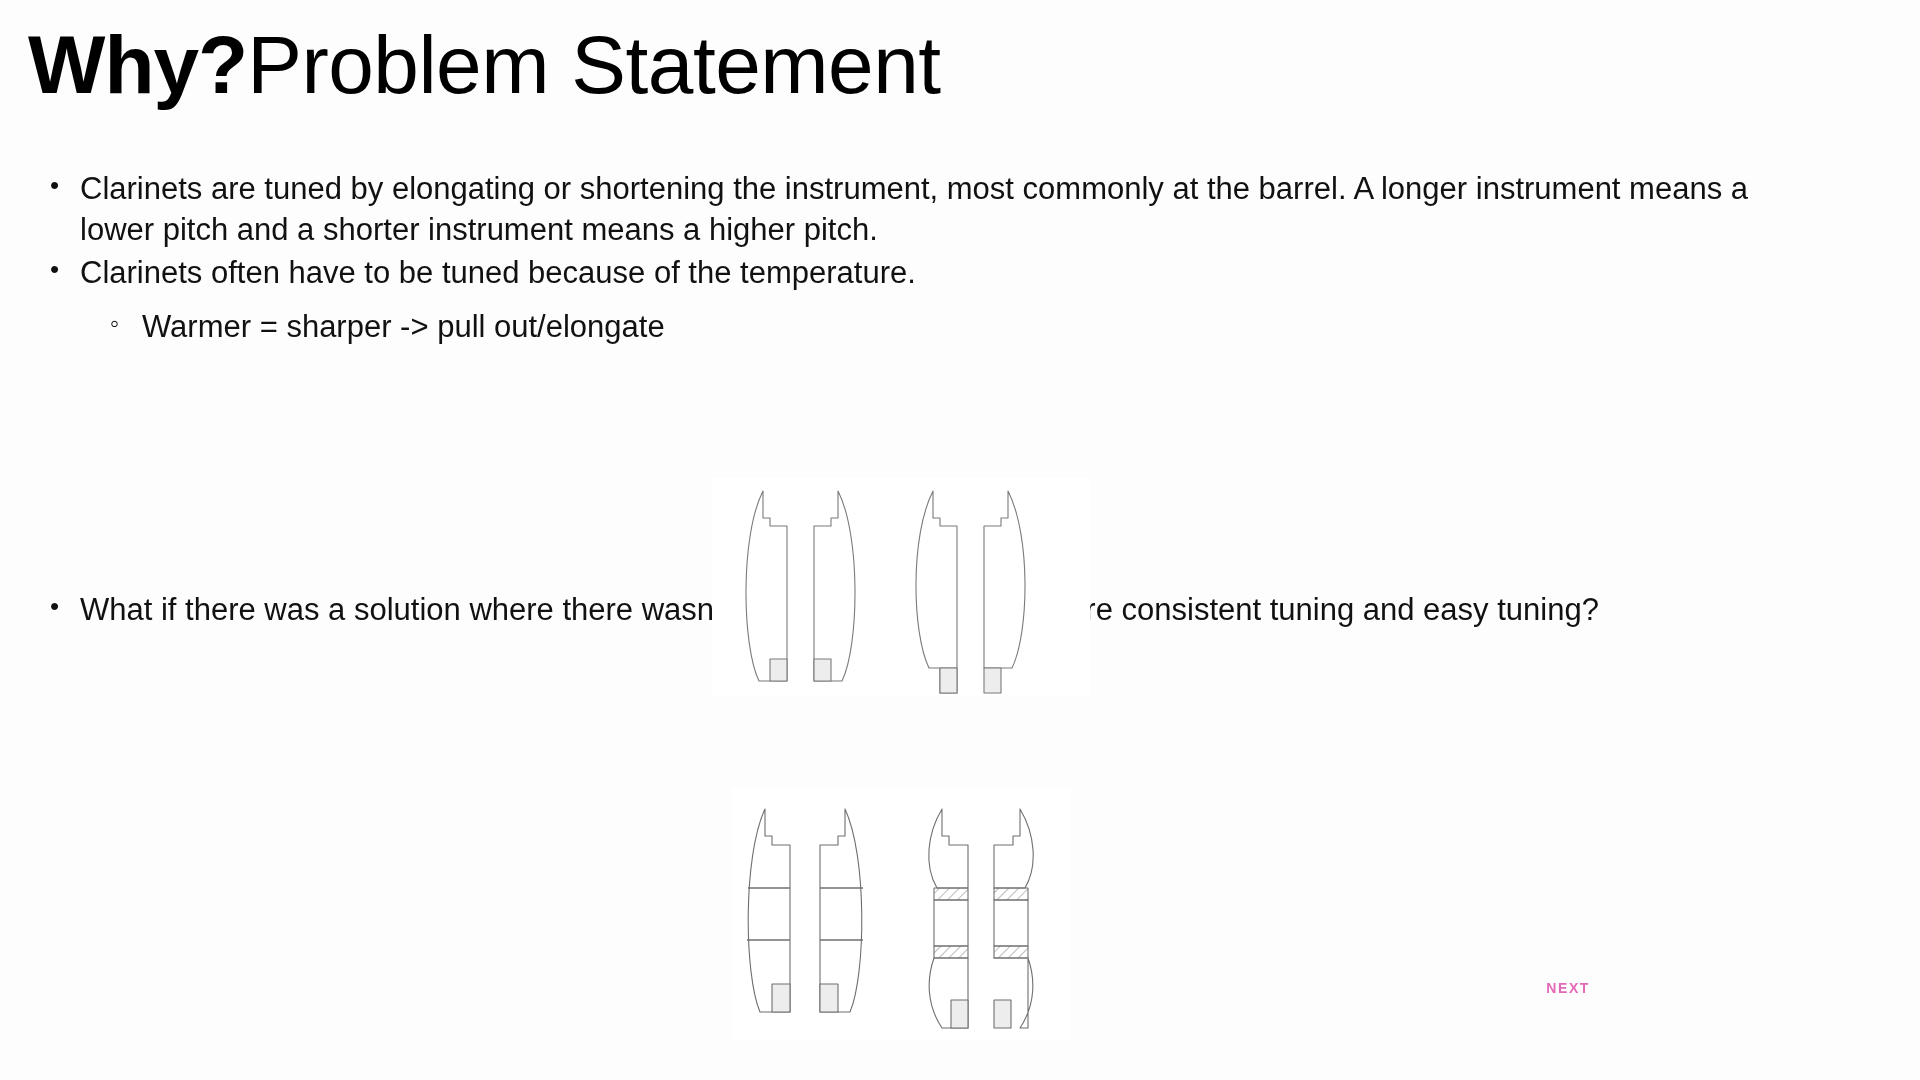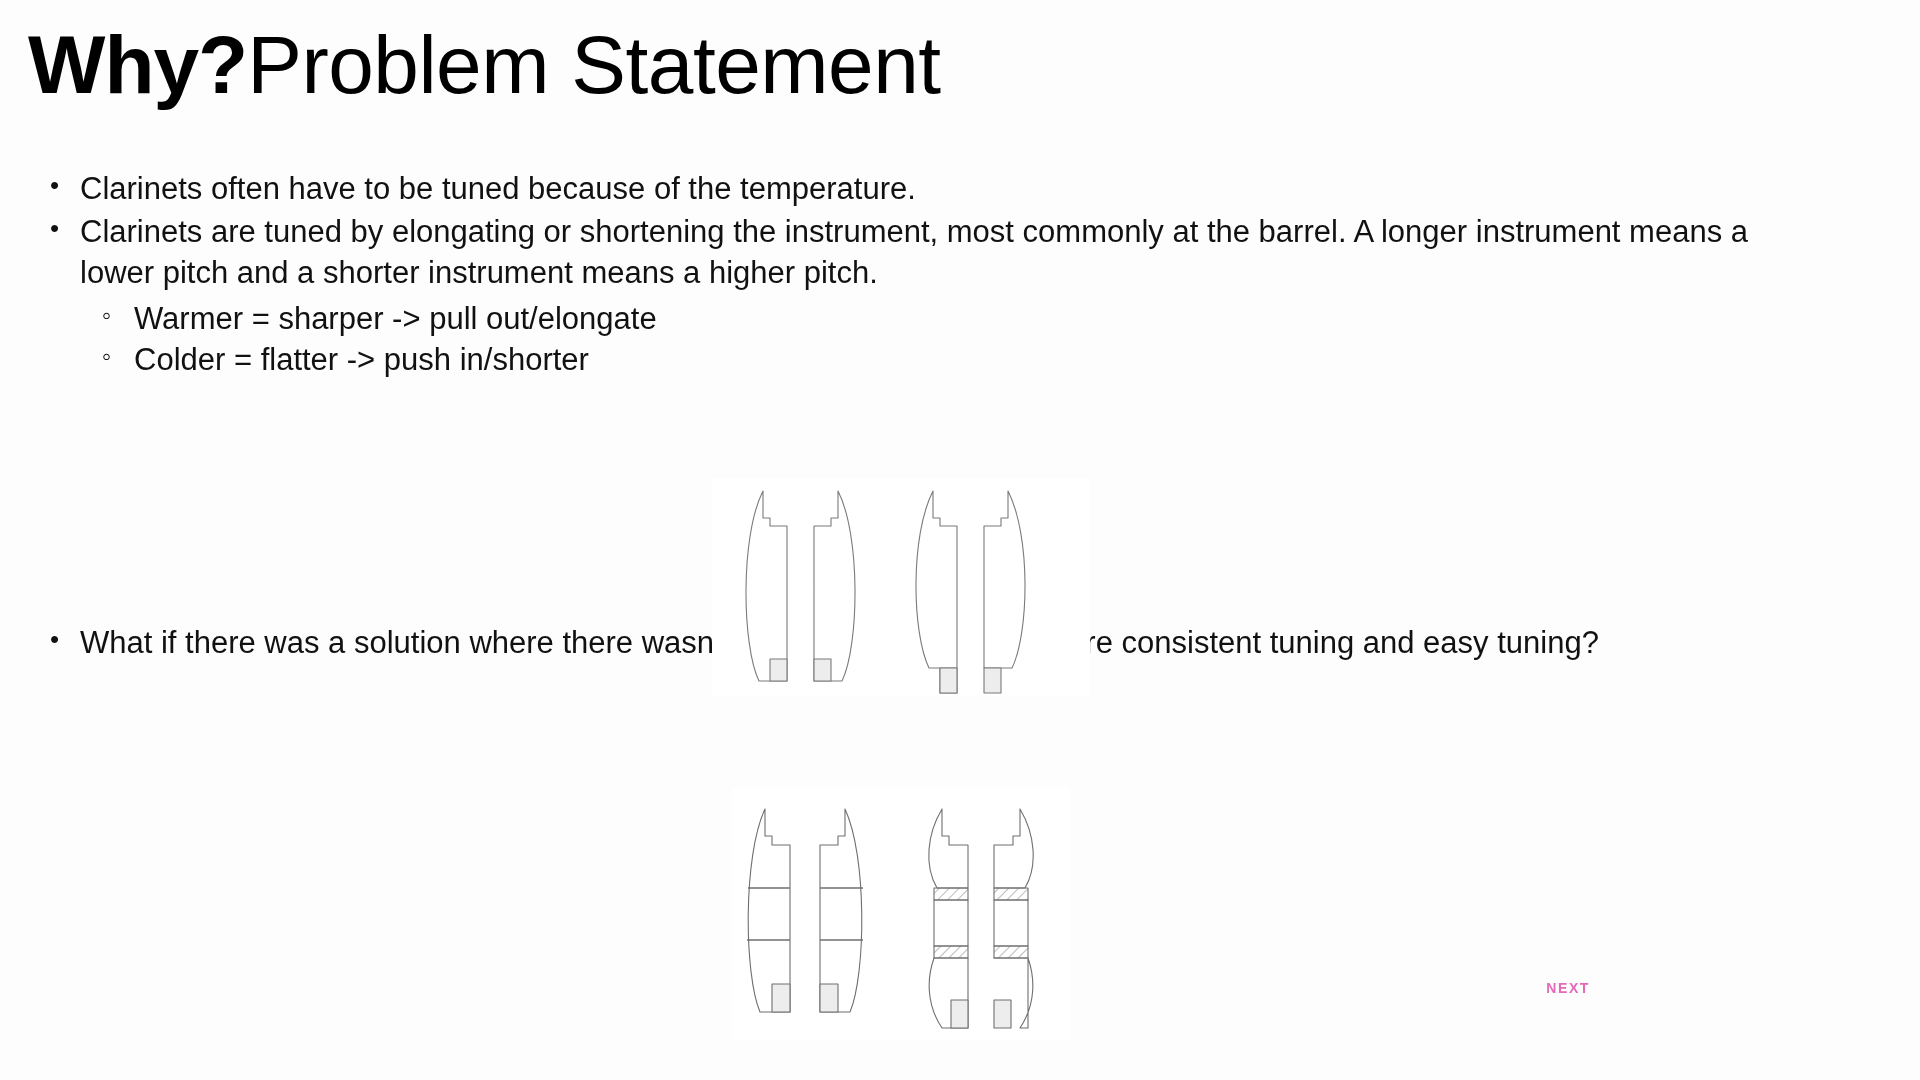--- a/index.html
+++ b/index.html
@@ -70,21 +70,21 @@
     position: absolute;
     left: 22px;
     top: -1px;
     font-size: 26px;
     color: #111111;
     line-height: 1.45;
   }
 
   ul.level2 {
     list-style: none;
-    margin: 4px;
+    margin: 12px;
     padding: 0;
   }
 
   li.bullet2 {
     position: relative;
     padding-left: 50px;
     margin-left: 52px;
     font-size: 31px;
     line-height: 1.33;
     color: #111111;
@@ -143,27 +143,26 @@
 
 <div class="slide">
 
   <div class="title-block">
     <span class="title-bold">Why?</span><span class="title-regular">Problem Statement</span>
   </div>
 
   <div class="body-area">
     <ul class="level1">
 
+      <li class="bullet1">Clarinets are tuned by elongating or shortening the instrument, most commonly at the barrel. A longer instrument means a lower pitch and a shorter instrument means a higher pitch.</li>
+
       <li class="bullet1">Clarinets often have to be tuned because of the temperature.</li>
-
-      <li class="bullet1">Clarinets are tuned by elongating or shortening the instrument, most commonly at the barrel. A longer instrument means a lower pitch and a shorter instrument means a higher pitch.</li>
 
       <ul class="level2">
         <li class="bullet2">Warmer = sharper -&gt; pull out/elongate</li>
-        <li class="bullet2">Colder = flatter -&gt; push in/shorter</li>
       </ul>
 
 
       <li class="bullet1" style="margin-top:242px;">What if there was a solution where there wasn't a gap that allowed for more consistent tuning and easy tuning?</li>
 
     </ul>
   </div>
 
   <div class="figure figure-1">
     <svg viewBox="0 0 378 218" xmlns="http://www.w3.org/2000/svg">

